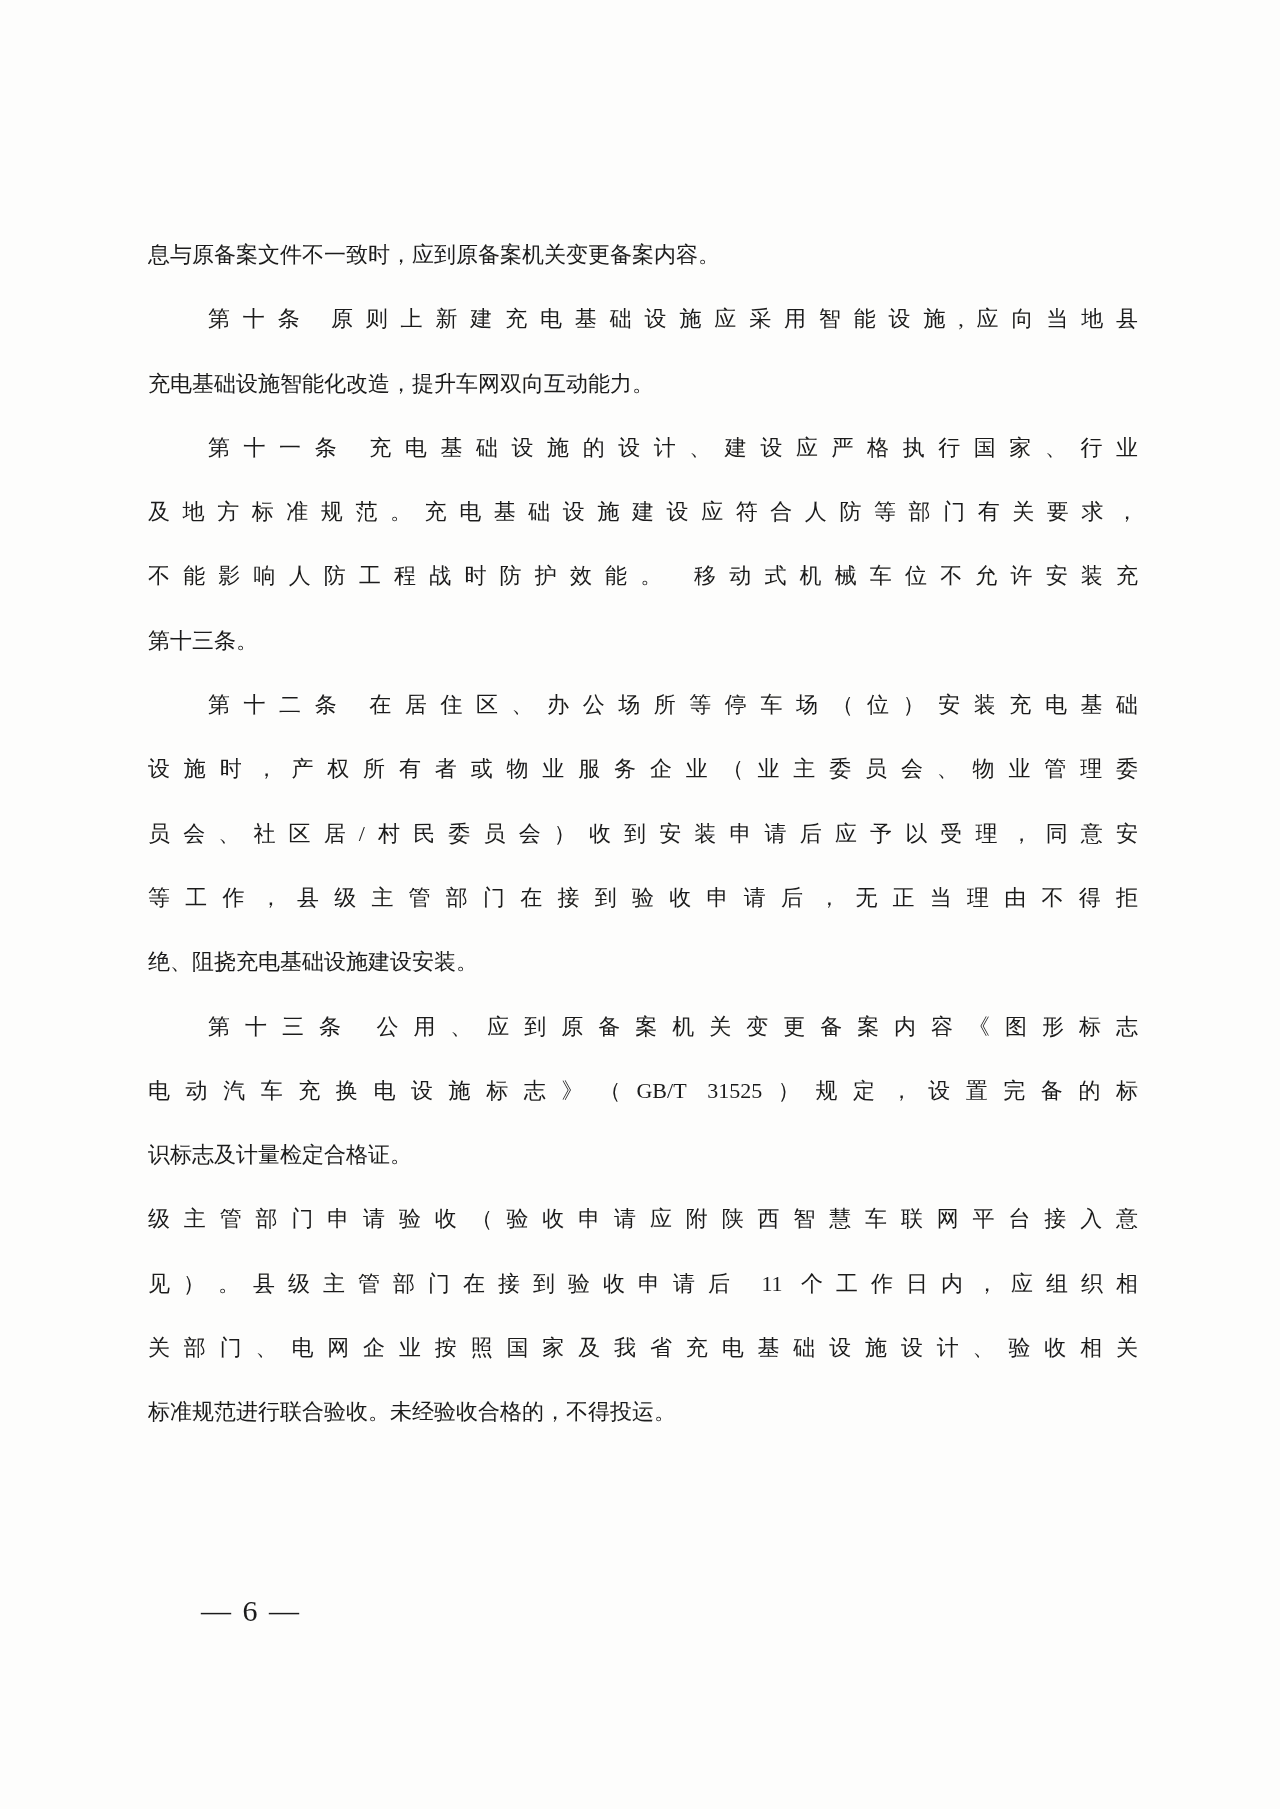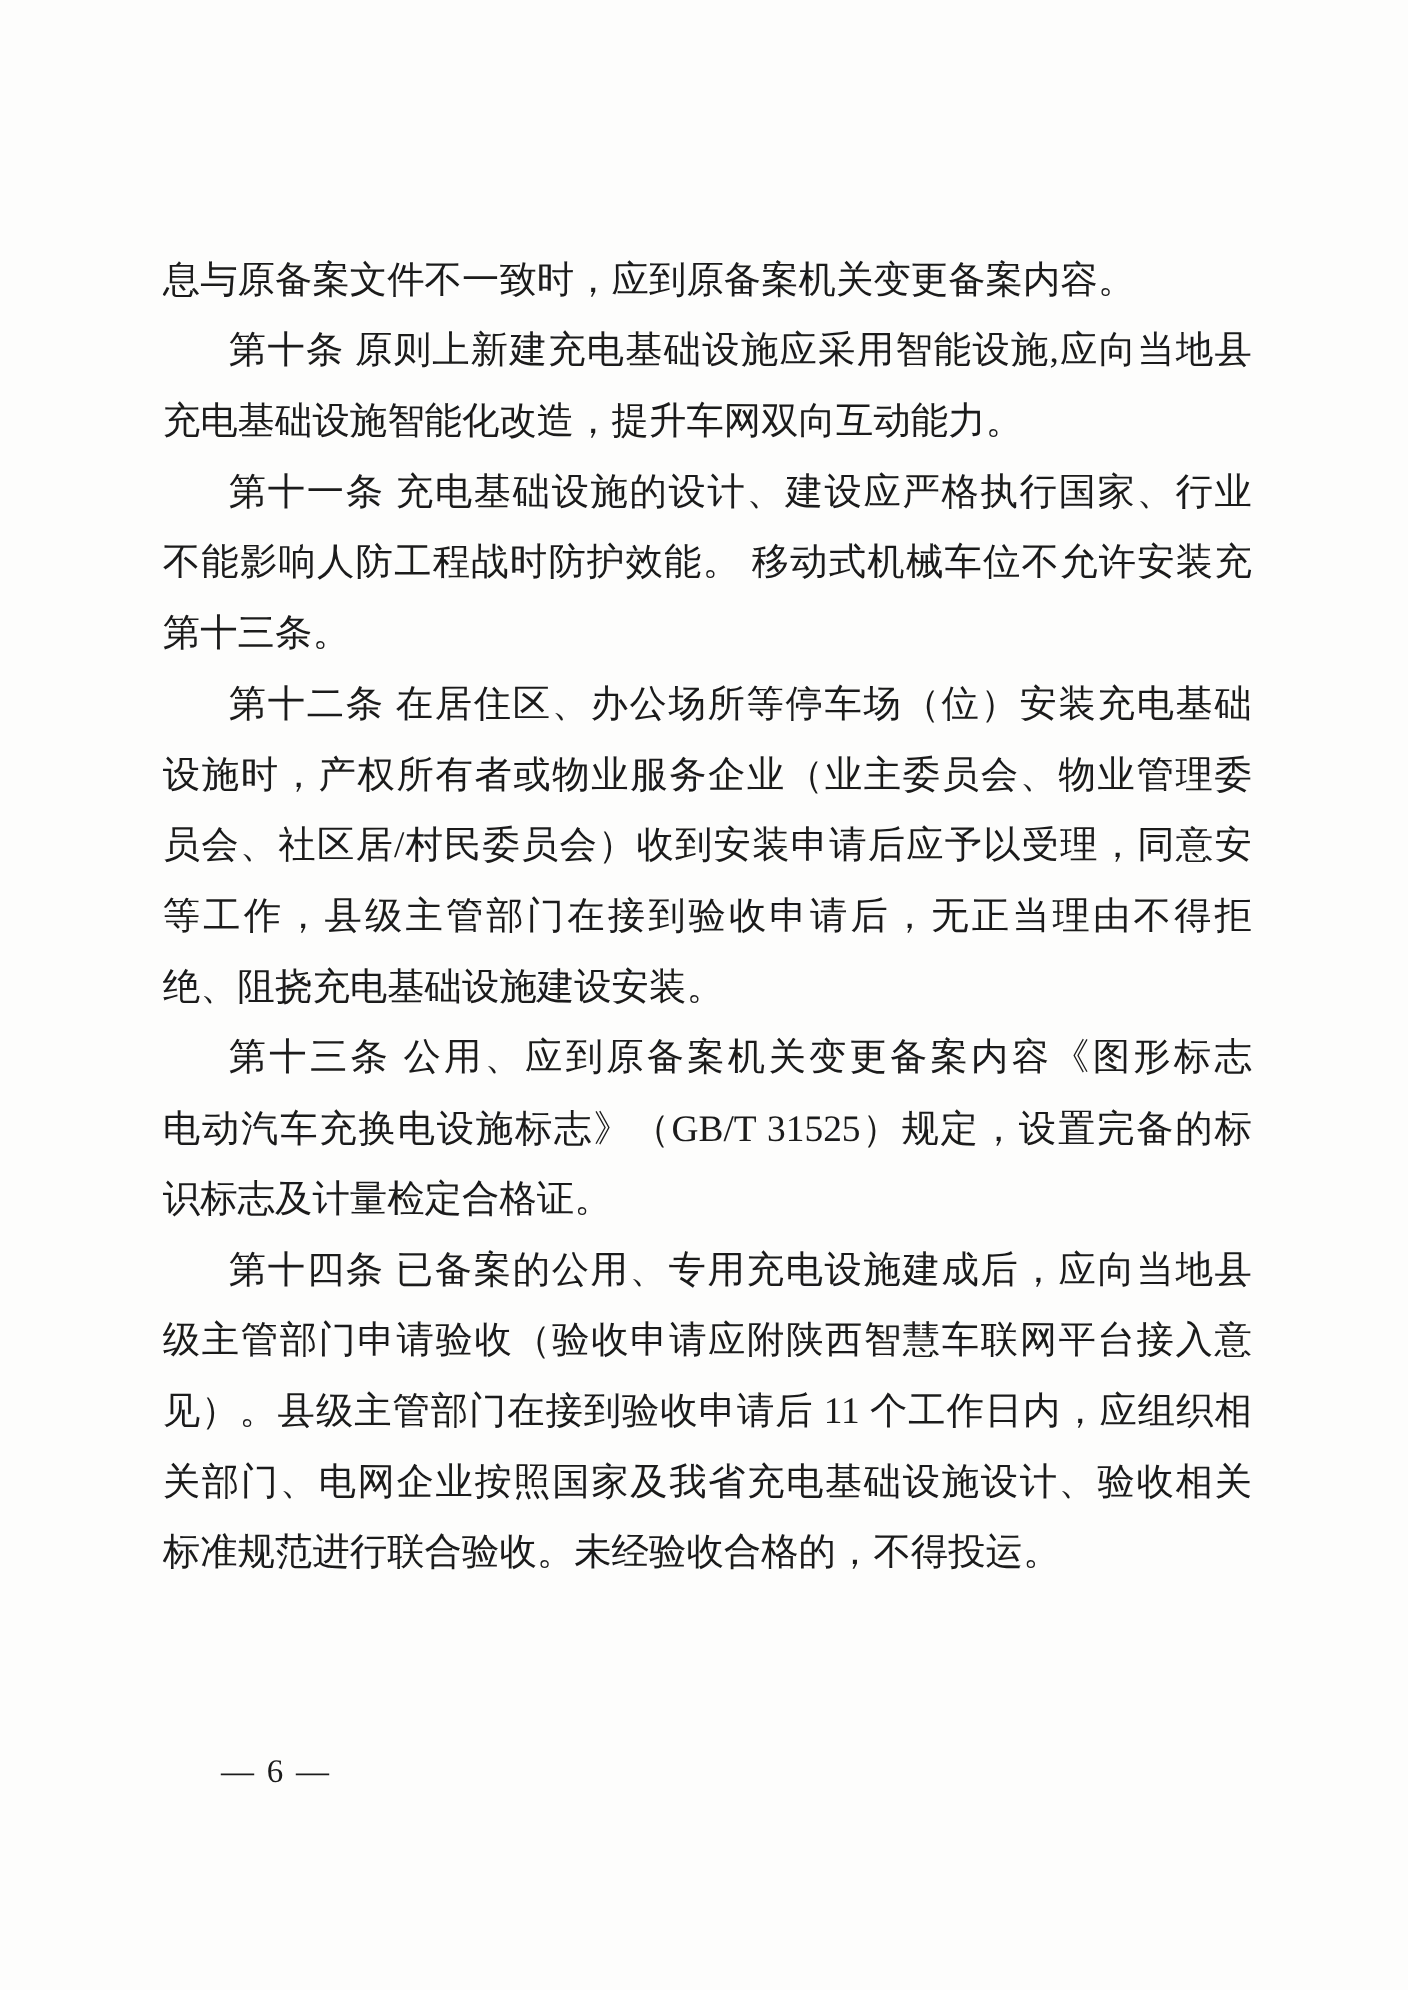--- a/index.html
+++ b/index.html
@@ -21,21 +21,21 @@
     width: 1280px;
     height: 1809px;
     background: #fdfdfc;
   }
   .doc-body {
     position: absolute;
     left: 148px;
     top: 223px;
     width: 990px;
     color: #1b1b1b;
-    font-size: 34px;
+    font-size: 22px;
   }
   .line {
     height: 64.3px;
     line-height: 64.3px;
     text-align: justify;
     text-align-last: justify;
     text-justify: inter-ideograph;
     white-space: normal;
     overflow: hidden;
   }
@@ -59,30 +59,30 @@
 </style>
 </head>
 <body>
 
 <div class="page">
   <div class="doc-body">
     <div class="line end">息与原备案文件不一致时，应到原备案机关变更备案内容。</div>
     <div class="line indent">第十条 原则上新建充电基础设施应采用智能设施,应向当地县</div>
     <div class="line end">充电基础设施智能化改造，提升车网双向互动能力。</div>
     <div class="line indent">第十一条 充电基础设施的设计、建设应严格执行国家、行业</div>
+    <div class="line">及地方标准规范。充电基础设施建设应符合人防等部门有关要求，</div>
     <div class="line">不能影响人防工程战时防护效能。 移动式机械车位不允许安装充</div>
     <div class="line end">第十三条。</div>
     <div class="line indent">第十二条 在居住区、办公场所等停车场（位）安装充电基础</div>
     <div class="line">设施时，产权所有者或物业服务企业（业主委员会、物业管理委</div>
     <div class="line">员会、社区居/村民委员会）收到安装申请后应予以受理，同意安</div>
     <div class="line">等工作，县级主管部门在接到验收申请后，无正当理由不得拒</div>
     <div class="line end">绝、阻挠充电基础设施建设安装。</div>
     <div class="line indent">第十三条 公用、应到原备案机关变更备案内容《图形标志</div>
     <div class="line">电动汽车充换电设施标志》（GB/T 31525）规定，设置完备的标</div>
     <div class="line end">识标志及计量检定合格证。</div>
-    <div class="line indent">第十四条 已备案的公用、专用充电设施建成后，应向当地县</div>
     <div class="line">级主管部门申请验收（验收申请应附陕西智慧车联网平台接入意</div>
     <div class="line">见）。县级主管部门在接到验收申请后 11 个工作日内，应组织相</div>
     <div class="line">关部门、电网企业按照国家及我省充电基础设施设计、验收相关</div>
     <div class="line end">标准规范进行联合验收。未经验收合格的，不得投运。</div>
   </div>
   <div class="page-number">— 6 —</div>
 </div>
 
 </body></html>

